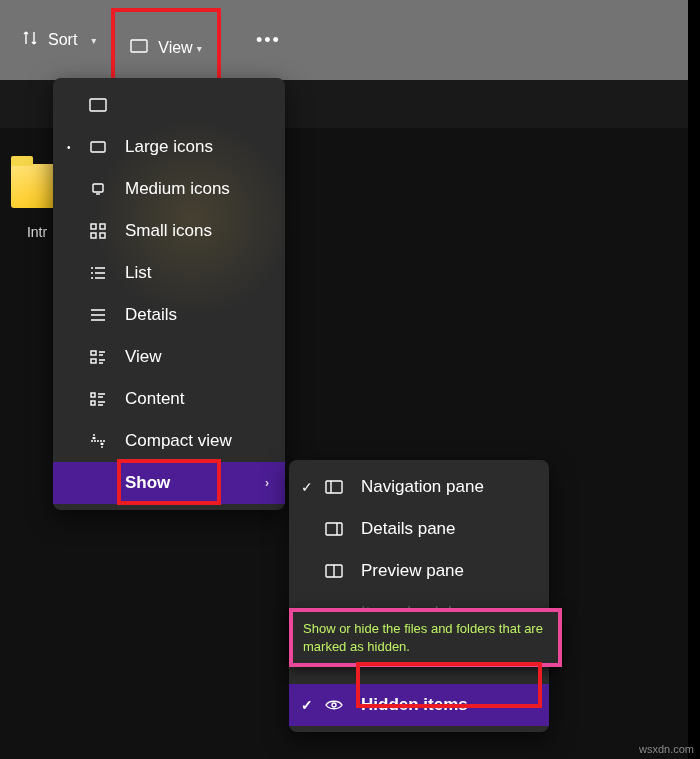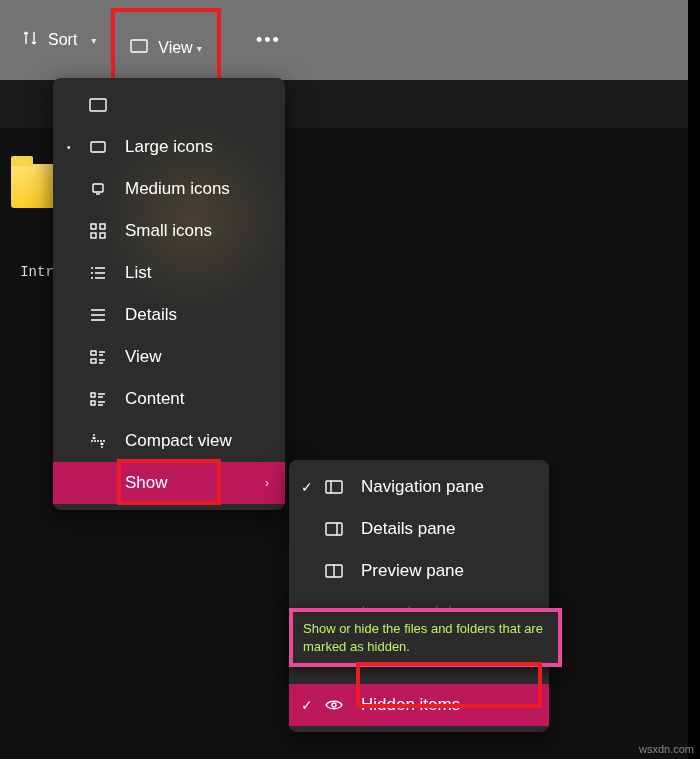--- a/index.html
+++ b/index.html
@@ -44,21 +44,21 @@
   .folder .icon {
     width: 52px; height: 44px; margin: 4px auto 0;
     background: linear-gradient(160deg,#ffe27a 0%, #ffd23a 60%, #f5c518 100%);
     border-radius: 3px;
     position: relative;
   }
   .folder .icon::before {
     content:""; position:absolute; left:0; top:-8px; width:22px; height:10px;
     background:#f5d549; border-radius:2px 2px 0 0;
   }
-  .folder .lbl { margin-top: 56px; font-family: Liberation Mono, monospace; }
+  .folder .lbl { margin-top: 16px; }
 
   .menu {
     position: absolute;
     background: #2c2c2c;
     border-radius: 8px;
     box-shadow: 0 8px 24px rgba(0,0,0,.6);
     padding: 6px 0;
     color: #fff;
     font-size: 17px;
   }
@@ -68,21 +68,21 @@
     display: flex; align-items: center;
     height: 42px;
     padding: 0 14px 0 34px;
     position: relative;
     cursor: pointer;
   }
   .mitem .ico { width: 22px; margin-right: 16px; display:flex; align-items:center; justify-content:center; }
   .mitem .dot { position:absolute; left: 14px; font-size: 10px; }
   .mitem .chk { position:absolute; left: 12px; font-size: 14px; }
   .mitem .arrow { position:absolute; right: 16px; font-size: 12px; opacity:.8; }
-  .mitem.highlight { background: #be185d; }
+  .mitem.highlight { background: #4c1d95; font-weight: bold; }
   .menu1 .glow {
     position:absolute; left: 40px; top: 40px; width: 200px; height: 200px;
     background: radial-gradient(circle, rgba(255,210,80,.12) 0%, transparent 70%);
     pointer-events:none;
   }
   .show-red { position:absolute; left: 117px; top: 459px; width: 104px; height: 46px; border:4px solid #ed1c24; pointer-events:none; }
   .hidden-red { position:absolute; left: 356px; top: 662px; width: 186px; height: 46px; border:4px solid #ed1c24; pointer-events:none; }
 
   .tooltip {
     position: absolute; left: 289px; top: 608px; width: 273px;

